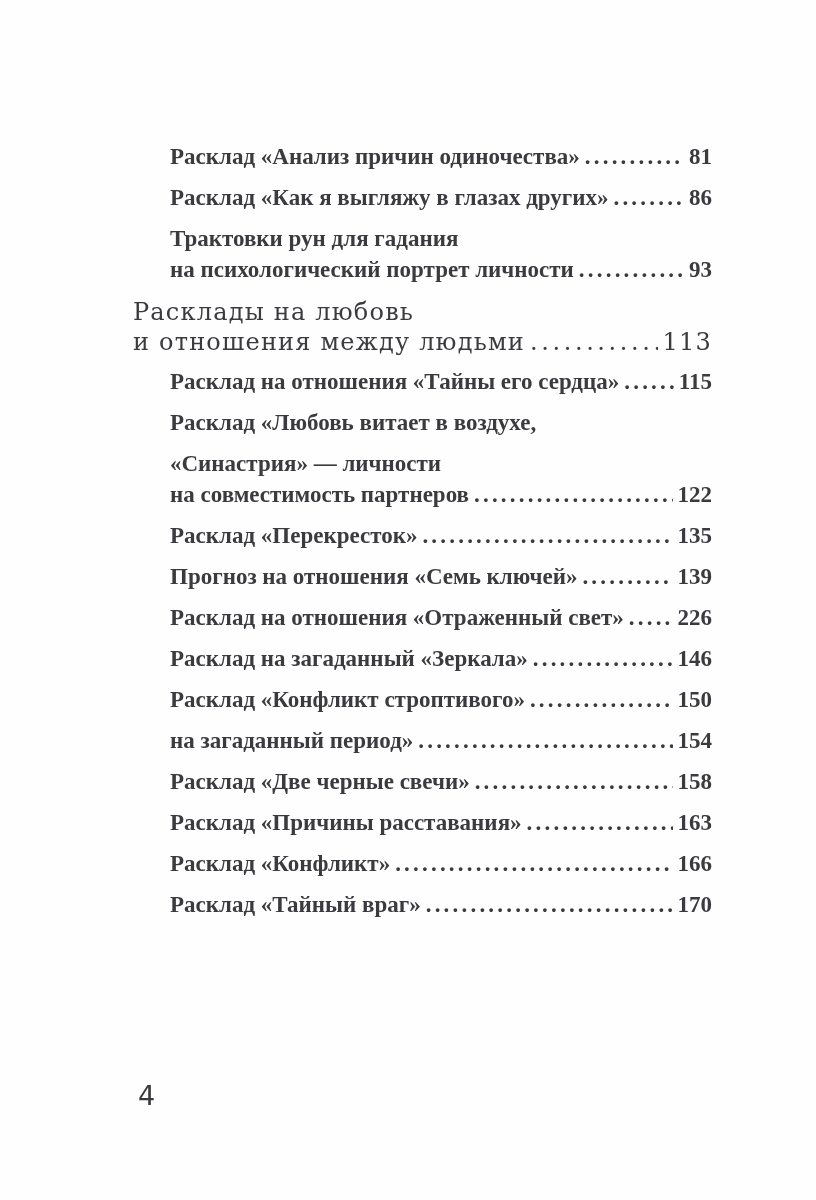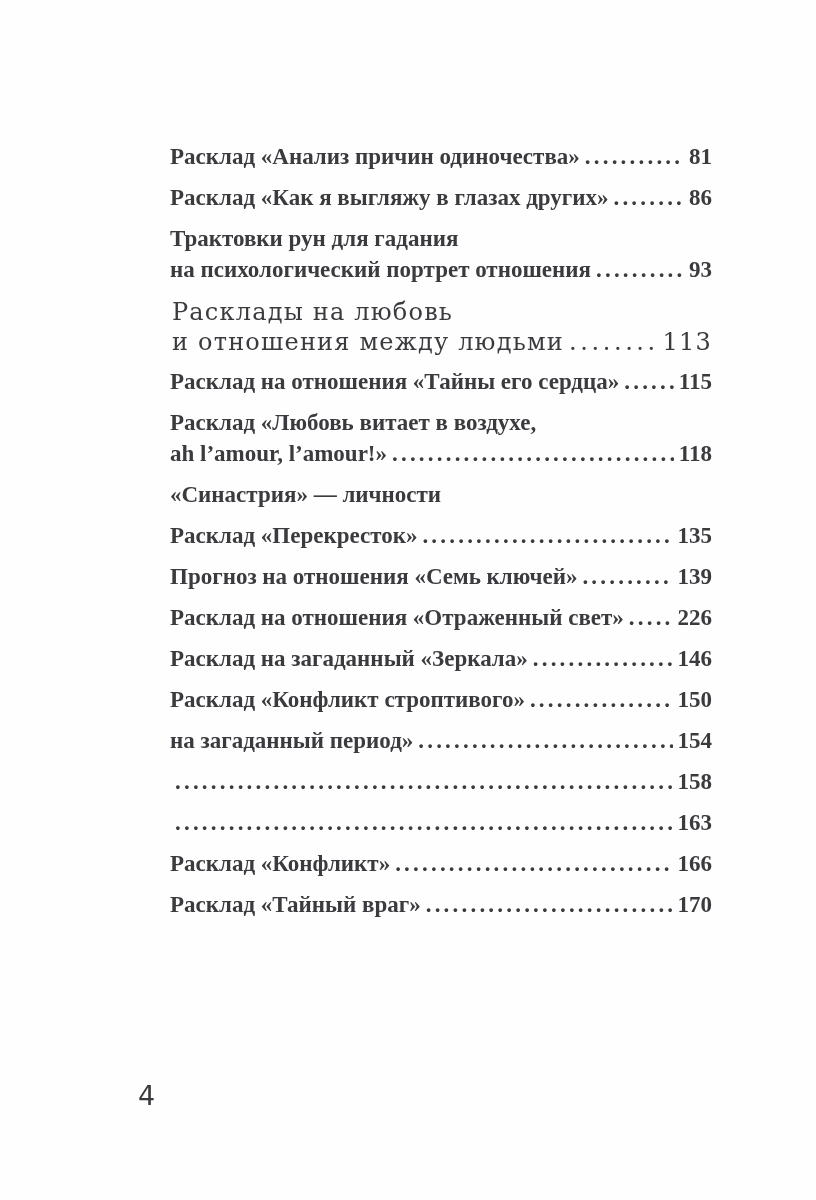--- a/index.html
+++ b/index.html
@@ -41,21 +41,20 @@
     font-family: "DejaVu Serif", serif;
     font-size: 24px;
     font-weight: normal;
     letter-spacing: 1.2px;
   }
   .toc-header .line {
     display: flex;
     align-items: flex-start;
     line-height: 30px;
     white-space: nowrap;
-    margin-left: 39px;
   }
   .txt { flex: 0 1 auto; overflow: hidden; }
   .leader {
     flex: 1 1 20px;
     min-width: 0;
     overflow: hidden;
     white-space: nowrap;
     margin: 0 5px 0 5px;
   }
   .leader::after {
@@ -91,21 +90,21 @@
           <span class="txt">Расклад «Как я выгляжу в глазах других»</span>
           <span class="leader"></span>
           <span class="pg">86</span>
         </div>
       </div>
       <div class="toc-entry">
         <div class="line">
           <span class="txt">Трактовки рун для гадания</span>
         </div>
         <div class="line">
-          <span class="txt">на психологический портрет отношения</span>
+          <span class="txt">на психологический портрет личности</span>
           <span class="leader"></span>
           <span class="pg">93</span>
         </div>
       </div>
       <div class="toc-header">
         <div class="line">
           <span class="txt">Расклады на любовь</span>
         </div>
         <div class="line">
           <span class="txt">и отношения между людьми</span>
@@ -117,30 +116,30 @@
         <div class="line">
           <span class="txt">Расклад на отношения «Тайны его сердца»</span>
           <span class="leader"></span>
           <span class="pg">115</span>
         </div>
       </div>
       <div class="toc-entry">
         <div class="line">
           <span class="txt">Расклад «Любовь витает в воздухе,</span>
         </div>
-        <div class="line">
-          <span class="txt">ah l’amour, l’amour!»</span>
-          <span class="leader"></span>
-          <span class="pg">118</span>
-        </div>
       </div>
       <div class="toc-entry">
         <div class="line">
           <span class="txt">«Синастрия» — личности</span>
         </div>
+        <div class="line">
+          <span class="txt">на совместимость партнеров</span>
+          <span class="leader"></span>
+          <span class="pg">122</span>
+        </div>
       </div>
       <div class="toc-entry">
         <div class="line">
           <span class="txt">Расклад «Перекресток»</span>
           <span class="leader"></span>
           <span class="pg">135</span>
         </div>
       </div>
       <div class="toc-entry">
         <div class="line">
@@ -172,26 +171,28 @@
       </div>
       <div class="toc-entry">
         <div class="line">
           <span class="txt">на загаданный период»</span>
           <span class="leader"></span>
           <span class="pg">154</span>
         </div>
       </div>
       <div class="toc-entry">
         <div class="line">
+          <span class="txt">Расклад «Две черные свечи»</span>
           <span class="leader"></span>
           <span class="pg">158</span>
         </div>
       </div>
       <div class="toc-entry">
         <div class="line">
+          <span class="txt">Расклад «Причины расставания»</span>
           <span class="leader"></span>
           <span class="pg">163</span>
         </div>
       </div>
       <div class="toc-entry">
         <div class="line">
           <span class="txt">Расклад «Конфликт»</span>
           <span class="leader"></span>
           <span class="pg">166</span>
         </div>

